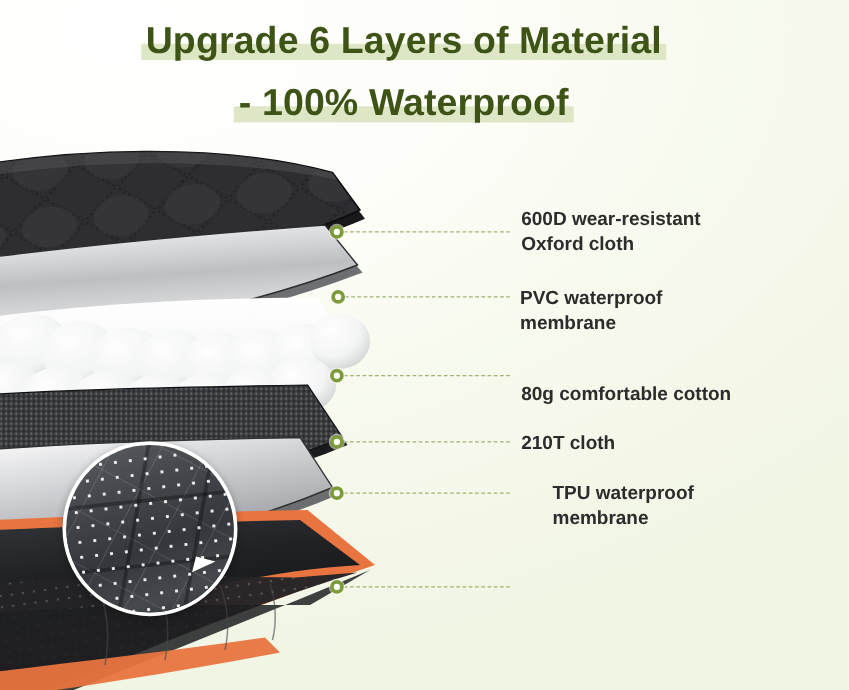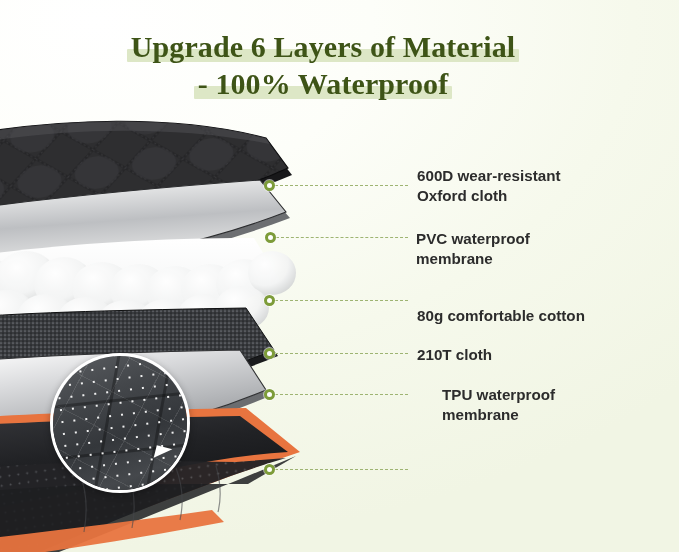--- a/index.html
+++ b/index.html
@@ -10,40 +10,40 @@
     background:#ffffff;
   }
   #stage{
     position:relative;width:679px;height:552px;overflow:hidden;
     background:
       radial-gradient(120% 95% at 14% 4%, #ffffff 0%, #fdfef9 34%, #f6f9ec 66%, #f1f5e4 100%);
   }
 
   
   .title-wrap{
-    position:absolute;left:0;top:30px;width:646px;
-    text-align:center;z-index:40;font-family:Liberation Serif, serif;
+    position:absolute;left:0;top:16px;width:646px;
+    text-align:center;z-index:40;
   }
   .title-line{
     display:block;position:relative;
     font-size:30px;font-weight:bold;
     letter-spacing:.1px;line-height:34px;
     color:#3e5417;
     white-space:nowrap;
   }
   .title-line .hl{
     position:relative;display:inline-block;padding:0 4px;
   }
   .title-line .hl::before{
     content:"";position:absolute;left:0;right:0;
     bottom:2px;height:13px;
     background:#dde7c6;
     z-index:-1;border-radius:1px;
   }
-  .t2{margin-top:3px;}
+  .t2{margin-top:16px;}
 
   
   #illus{position:absolute;left:0;top:118px;width:400px;height:434px;z-index:10;}
 
   
   .leader{
     position:absolute;height:0;
     border-top:1px dashed #9eb472;
     z-index:30;
   }

